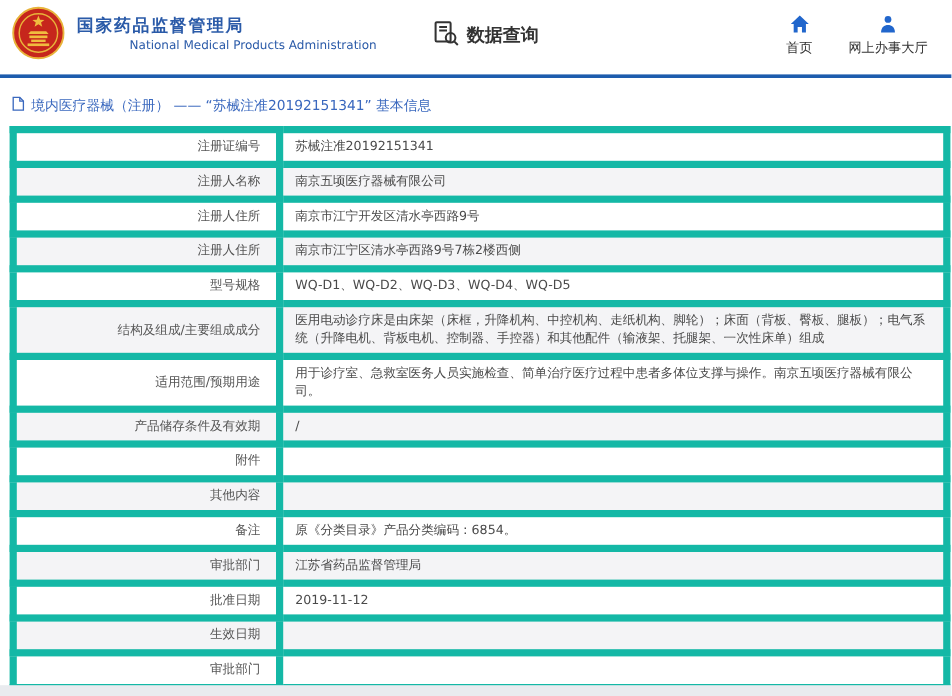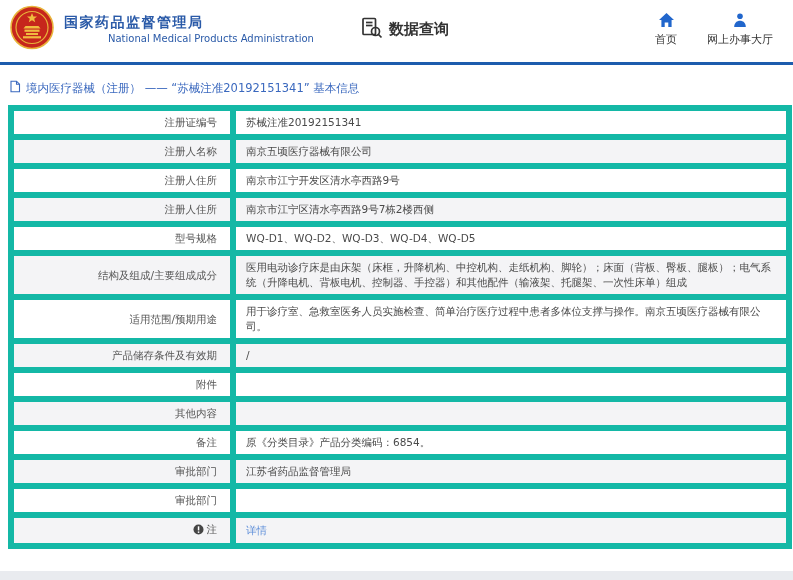--- a/index.html
+++ b/index.html
@@ -192,20 +192,32 @@
     <td class="value">原《分类目录》产品分类编码：6854。</td>
   </tr>
       <tr>
     <td class="label">
       <span class="lab-text">审批部门</span>
     </td>
     <td class="value">江苏省药品监督管理局</td>
   </tr>
       <tr>
     <td class="label">
+      <span class="lab-text">批准日期</span>
+    </td>
+    <td class="value">2019-11-12</td>
+  </tr>
+      <tr>
+    <td class="label">
+      <span class="lab-text">生效日期</span>
+    </td>
+    <td class="value"></td>
+  </tr>
+      <tr>
+    <td class="label">
       <span class="lab-text">审批部门</span>
     </td>
     <td class="value"></td>
   </tr>
       <tr>
     <td class="label">
       <span class="note-ic" style="display: inline-block;"><svg width="11" height="11" viewBox="0 0 11 11">
               <circle cx="5.5" cy="5.5" r="5" fill="#454545"></circle>
               <rect x="4.8" y="2.3" width="1.5" height="4.1" fill="#fff"></rect>
               <rect x="4.8" y="7.4" width="1.5" height="1.5" fill="#fff"></rect>

